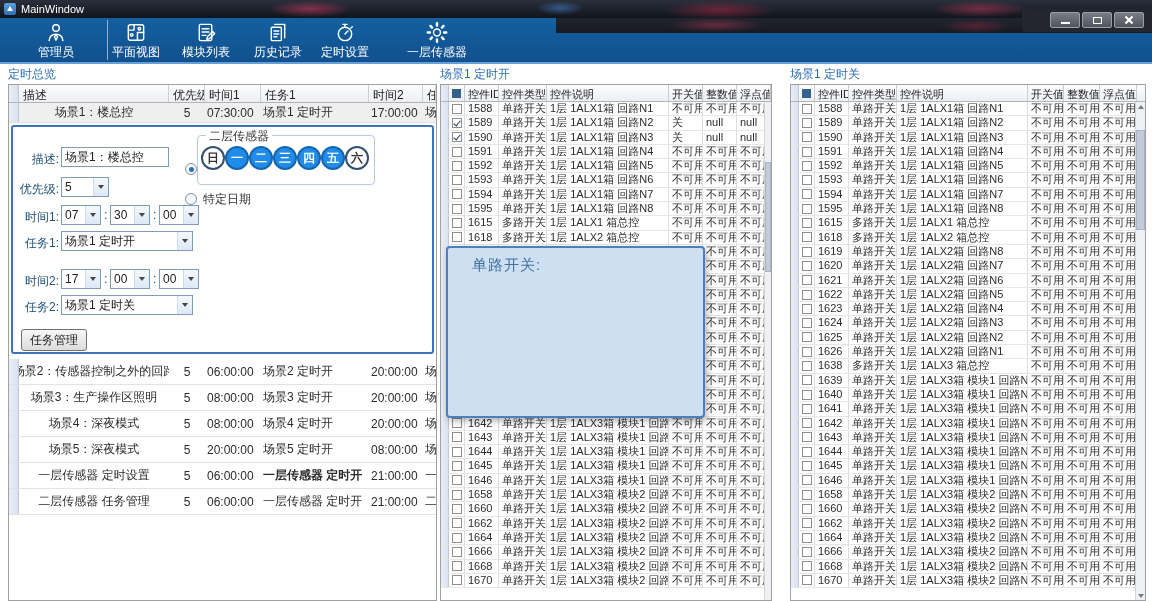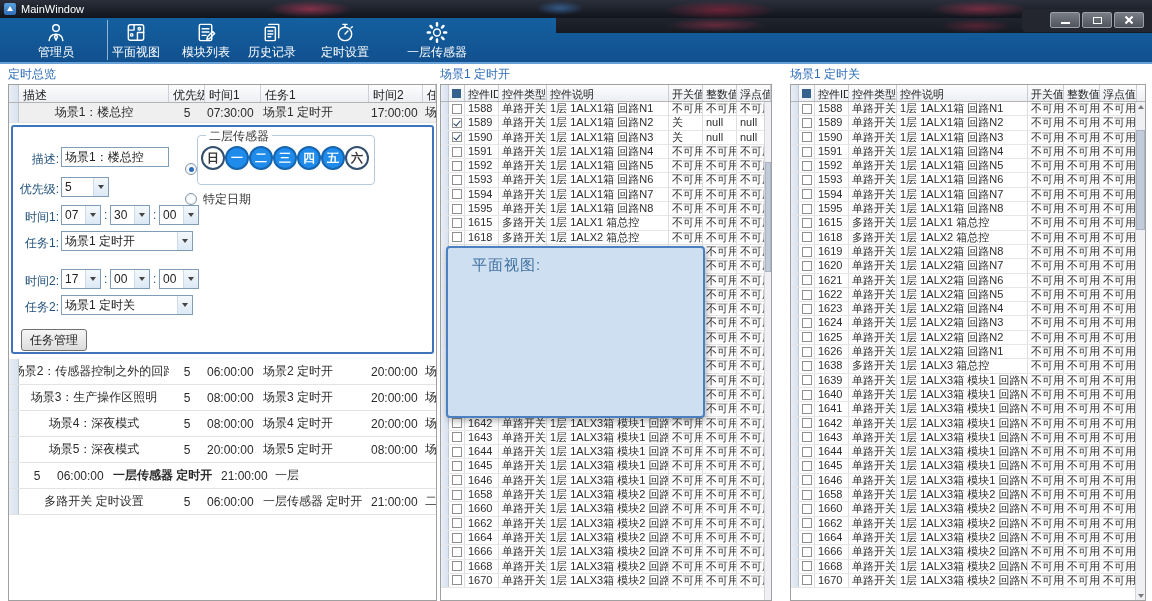--- a/index.html
+++ b/index.html
@@ -161,21 +161,21 @@
           <span class="lbl">平面视图</span>
         </div>
         <div class="tb-item" style="left: 170px; width: 72px;">
           <svg viewBox="0 0 24 24" fill="none" stroke="#fff" stroke-width="1.5" stroke-linecap="round" stroke-linejoin="round">
             <rect x="5" y="3.5" width="13" height="17" rx="1.5"></rect>
             <path d="M8 8h7M8 11.5h7M8 15h4"></path>
             <path d="M13.5 16.5l5.5-5.5 2 2-5.5 5.5-2.6.6z"></path>
           </svg>
           <span class="lbl">模块列表</span>
         </div>
-        <div class="tb-item" style="left: 234px; width: 76px; align-items: center;">
+        <div class="tb-item" style="left: 240px; width: 76px; align-items: center;">
           <svg viewBox="0 0 24 24" fill="none" stroke="#fff" stroke-width="1.5" stroke-linecap="round" stroke-linejoin="round">
             <path d="M8.5 3.5H19v14"></path>
             <rect x="5" y="6.5" width="10.5" height="14" rx="1"></rect>
             <path d="M7.8 10.5h5M7.8 13.5h5M7.8 16.5h3"></path>
           </svg>
           <span class="lbl">历史记录</span>
         </div>
         <div class="tb-item" style="left: 302px; width: 86px;">
           <svg viewBox="0 0 24 24" fill="none" stroke="#fff" stroke-width="1.5" stroke-linecap="round" stroke-linejoin="round">
             <circle cx="12" cy="13.5" r="7"></circle>
@@ -328,29 +328,30 @@
             <span class="strip" style="width: 10px;"></span>
             <span class="oc ctr" style="width: 150px;">场景5：深夜模式</span>
             <span class="oc ctr" style="width: 36px;">5</span>
             <span class="oc" style="width: 56px;">20:00:00</span>
             <span class="oc" style="width: 108px;">场景5 定时开</span>
             <span class="oc" style="width: 54px;">08:00:00</span>
             <span class="oc" style="width: 15px; flex: 1 1 0%;">场景</span>
           </div>
           <div class="orow tall">
             <span class="strip" style="width: 10px;"></span>
+            <span class="oc ctr" style="width: 150px;">一层传感器 定时设置</span>
             <span class="oc ctr" style="width: 36px;">5</span>
             <span class="oc" style="width: 56px;">06:00:00</span>
             <span class="oc" style="width: 108px; font-weight: bold;">一层传感器 定时开</span>
             <span class="oc" style="width: 54px;">21:00:00</span>
             <span class="oc" style="width: 15px; flex: 1 1 0%;">一层</span>
           </div>
           <div class="orow tall">
             <span class="strip" style="width: 10px;"></span>
-            <span class="oc ctr" style="width: 150px;">多路开关 定时设置</span>
+            <span class="oc ctr" style="width: 150px;">二层传感器 任务管理</span>
             <span class="oc ctr" style="width: 36px;">5</span>
             <span class="oc" style="width: 56px;">06:00:00</span>
             <span class="oc" style="width: 108px;">一层传感器 定时开</span>
             <span class="oc" style="width: 54px;">21:00:00</span>
             <span class="oc" style="width: 15px; flex: 1 1 0%;">二层</span>
           </div>
         </div>
     </div>
   </div>
 
@@ -777,21 +778,21 @@
             <span class="cc" style="width: 34px;">不可用</span>
             <span class="cc" style="width: 34px;">不可用</span>
             <span class="cc" style="width: 34px;">不可用</span>
           </div>
         </div>
       <div class="sbar s6">
           <div class="thumb" style="top:60px;height:110px"></div>
         </div>
 
       <div class="popup">
-        <div class="ptitle">平面视图:</div>
+        <div class="ptitle">单路开关:</div>
       </div>
     </div>
   </div>
 
   <div class="panel p-right">
     <div class="p-title">场景1 定时关</div>
     <div class="tablebox">
       <div id="off-table">
           <div class="chead">
             <span class="strip" style="width: 8px;"></span>

